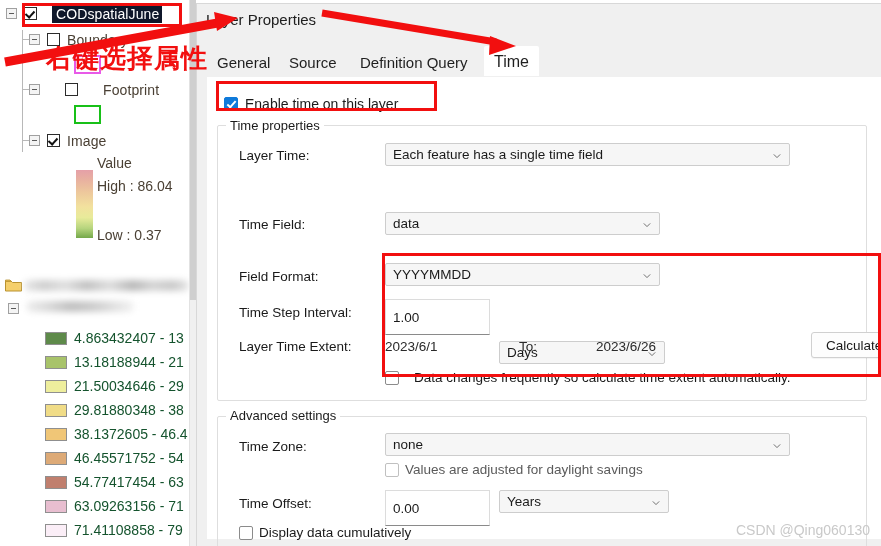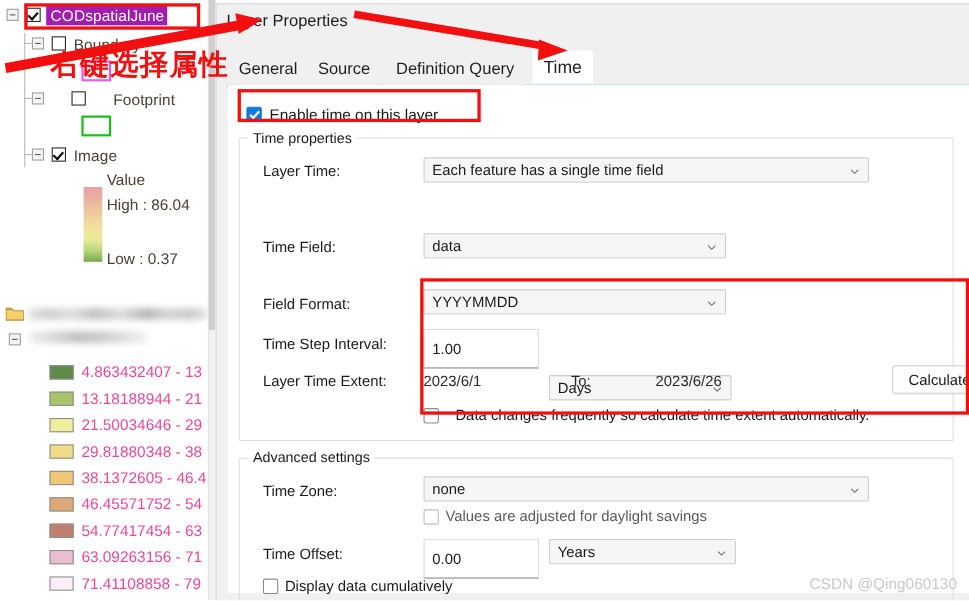--- a/index.html
+++ b/index.html
@@ -81,24 +81,24 @@
     border-width: 0 2px 2px 0;
     transform: rotate(42deg);
   }
   .tree-label {
     margin-left: 7px;
     font-size: 14px;
     color: #4a4034;
     letter-spacing: .1px;
   }
   .tree-label.selected {
-    background: #a21caf;
+    background: #0f172a;
     color: #ffffff;
     padding: 1px 3px 1px 4px;
-    margin-left: 5px;
+    margin-left: 15px;
   }
   .tree-line-v {
     position: absolute;
     width: 1px;
     background: #b8b8b8;
   }
   .tree-line-h {
     position: absolute;
     height: 1px;
     background: #b8b8b8;
@@ -137,21 +137,21 @@
   }
   .class-swatch {
     width: 22px; height: 13px;
     border: 1px solid #8f8f8f;
     flex: none;
     box-sizing: border-box;
   }
   .class-label {
     margin-left: 7px;
     font-size: 14px;
-    color: #ec4899;
+    color: #14532d;
   }
 
   
   #dialog {
     position: absolute;
     left: 196px; top: 3px;
     width: 685px;
     height: 543px;
     background: #f0f0f0;
     border-left: 1px solid #d8d8d8;

